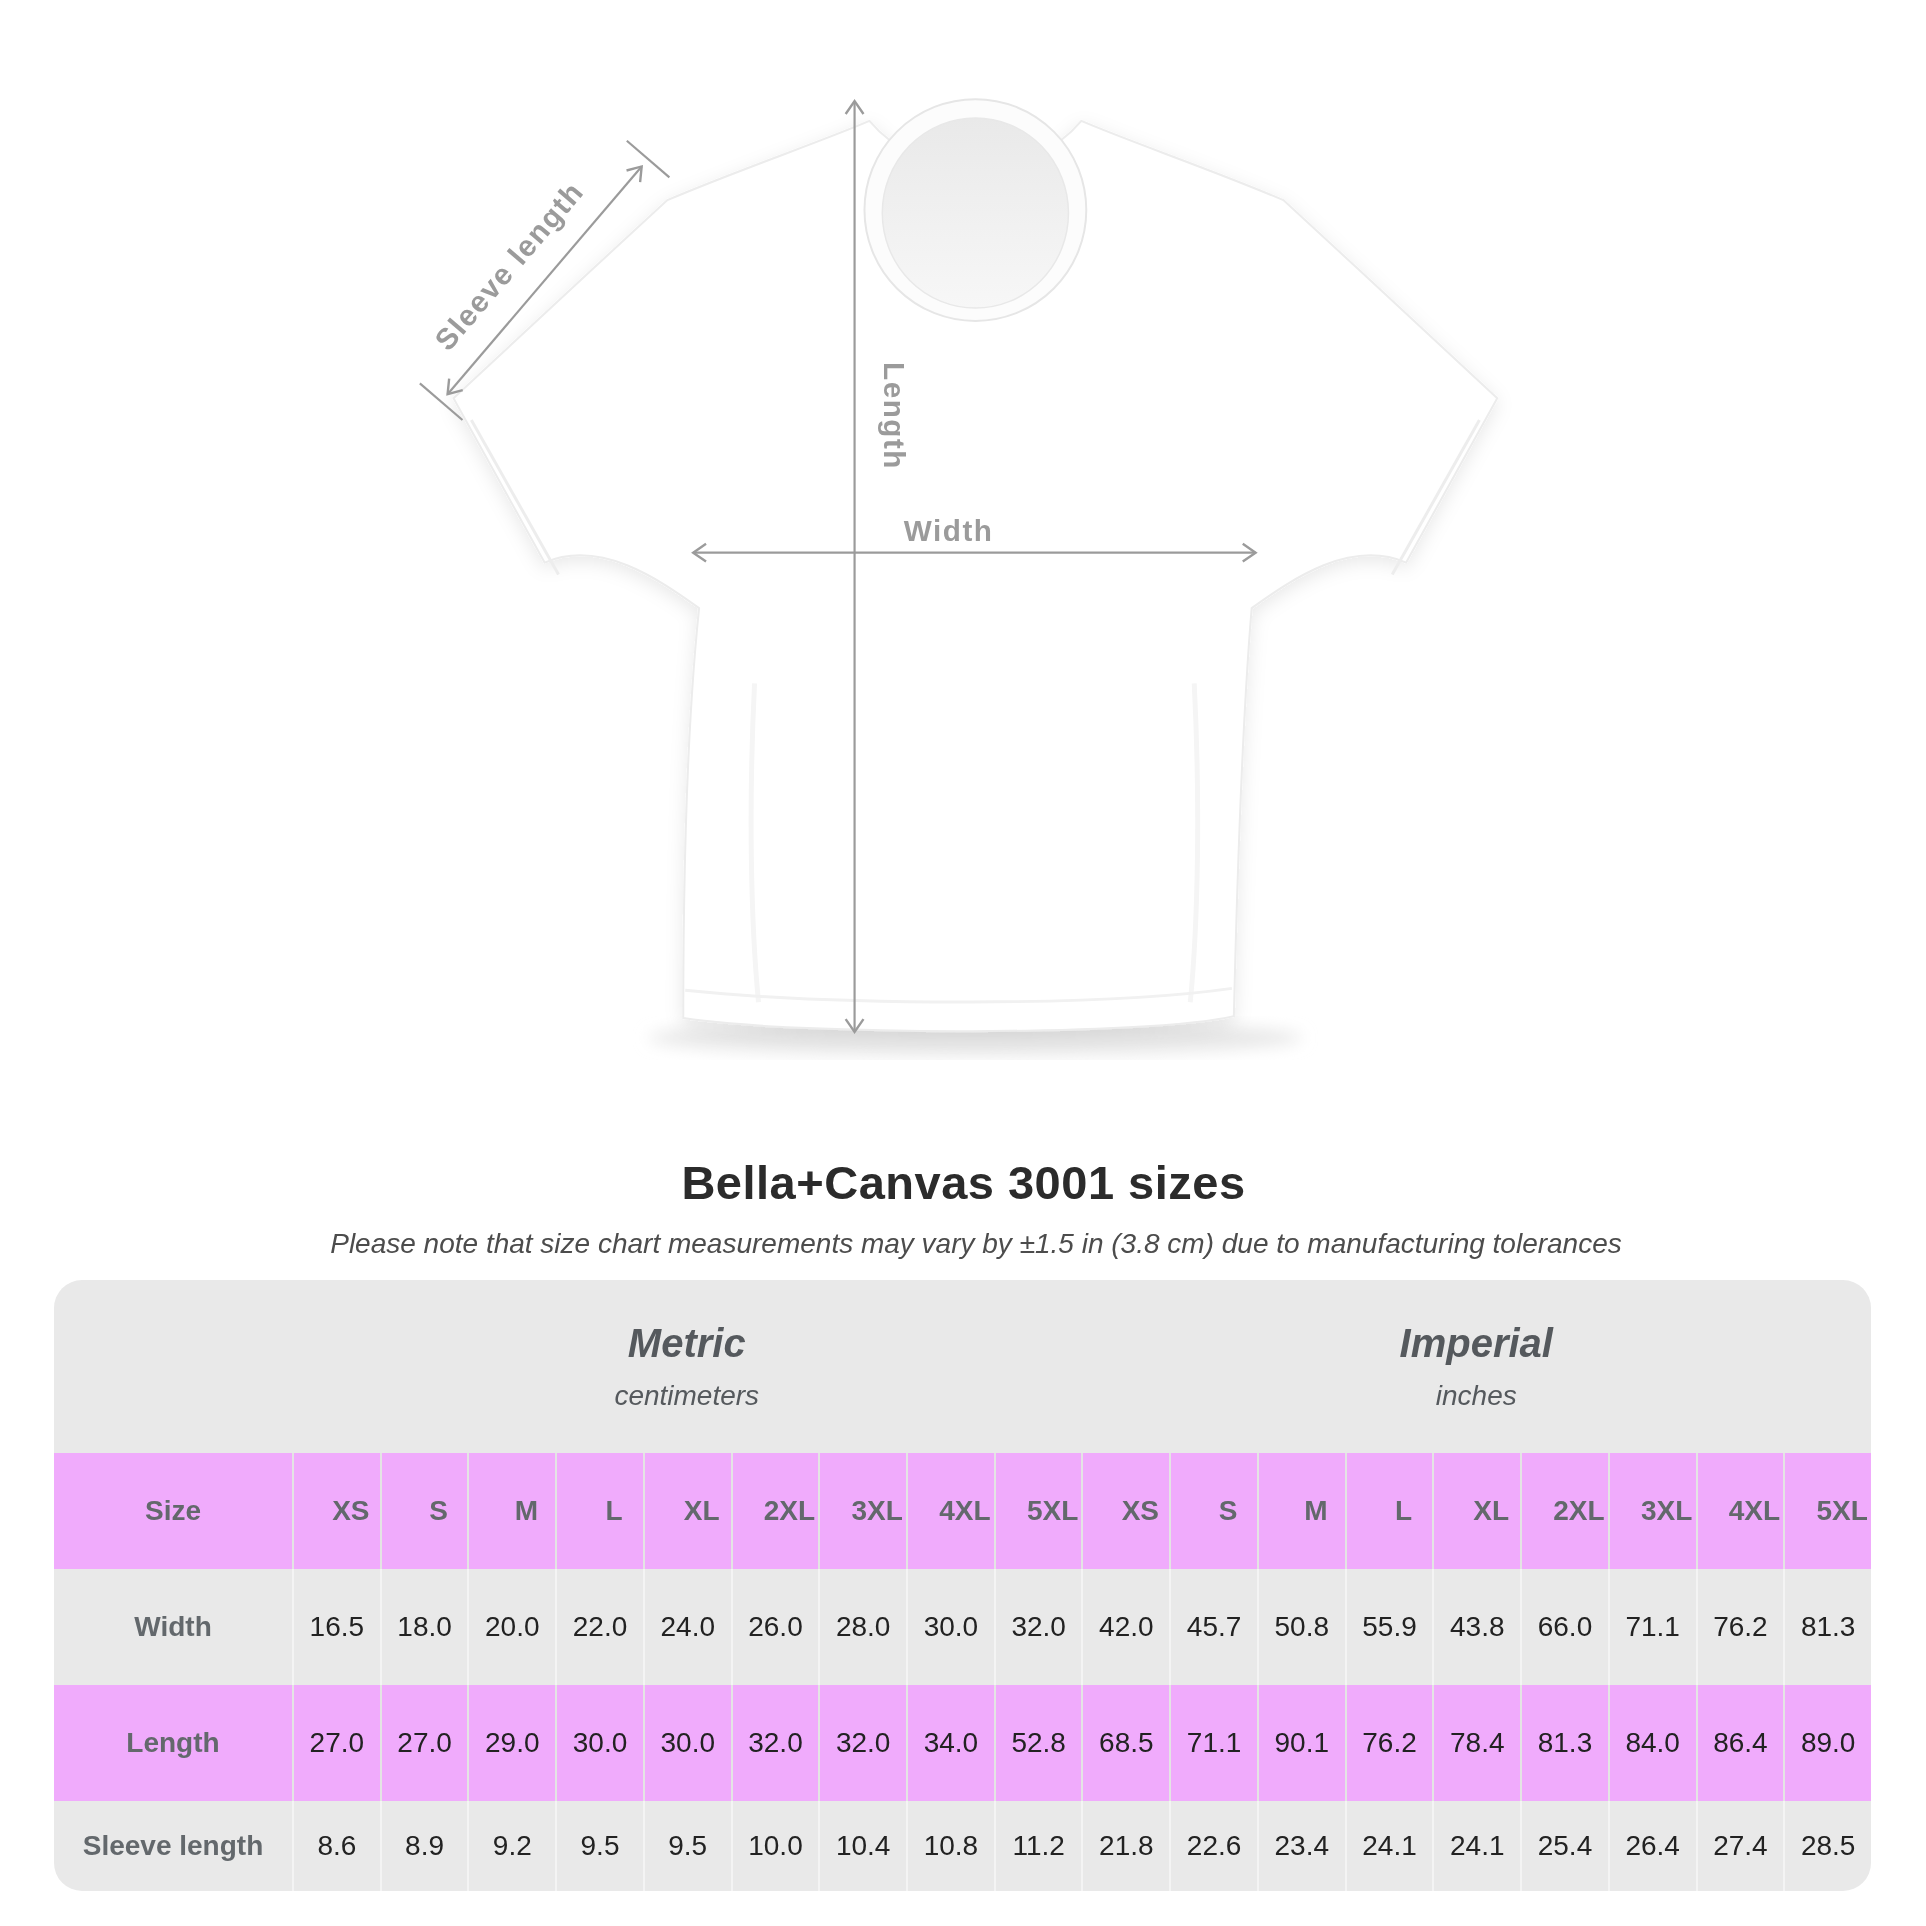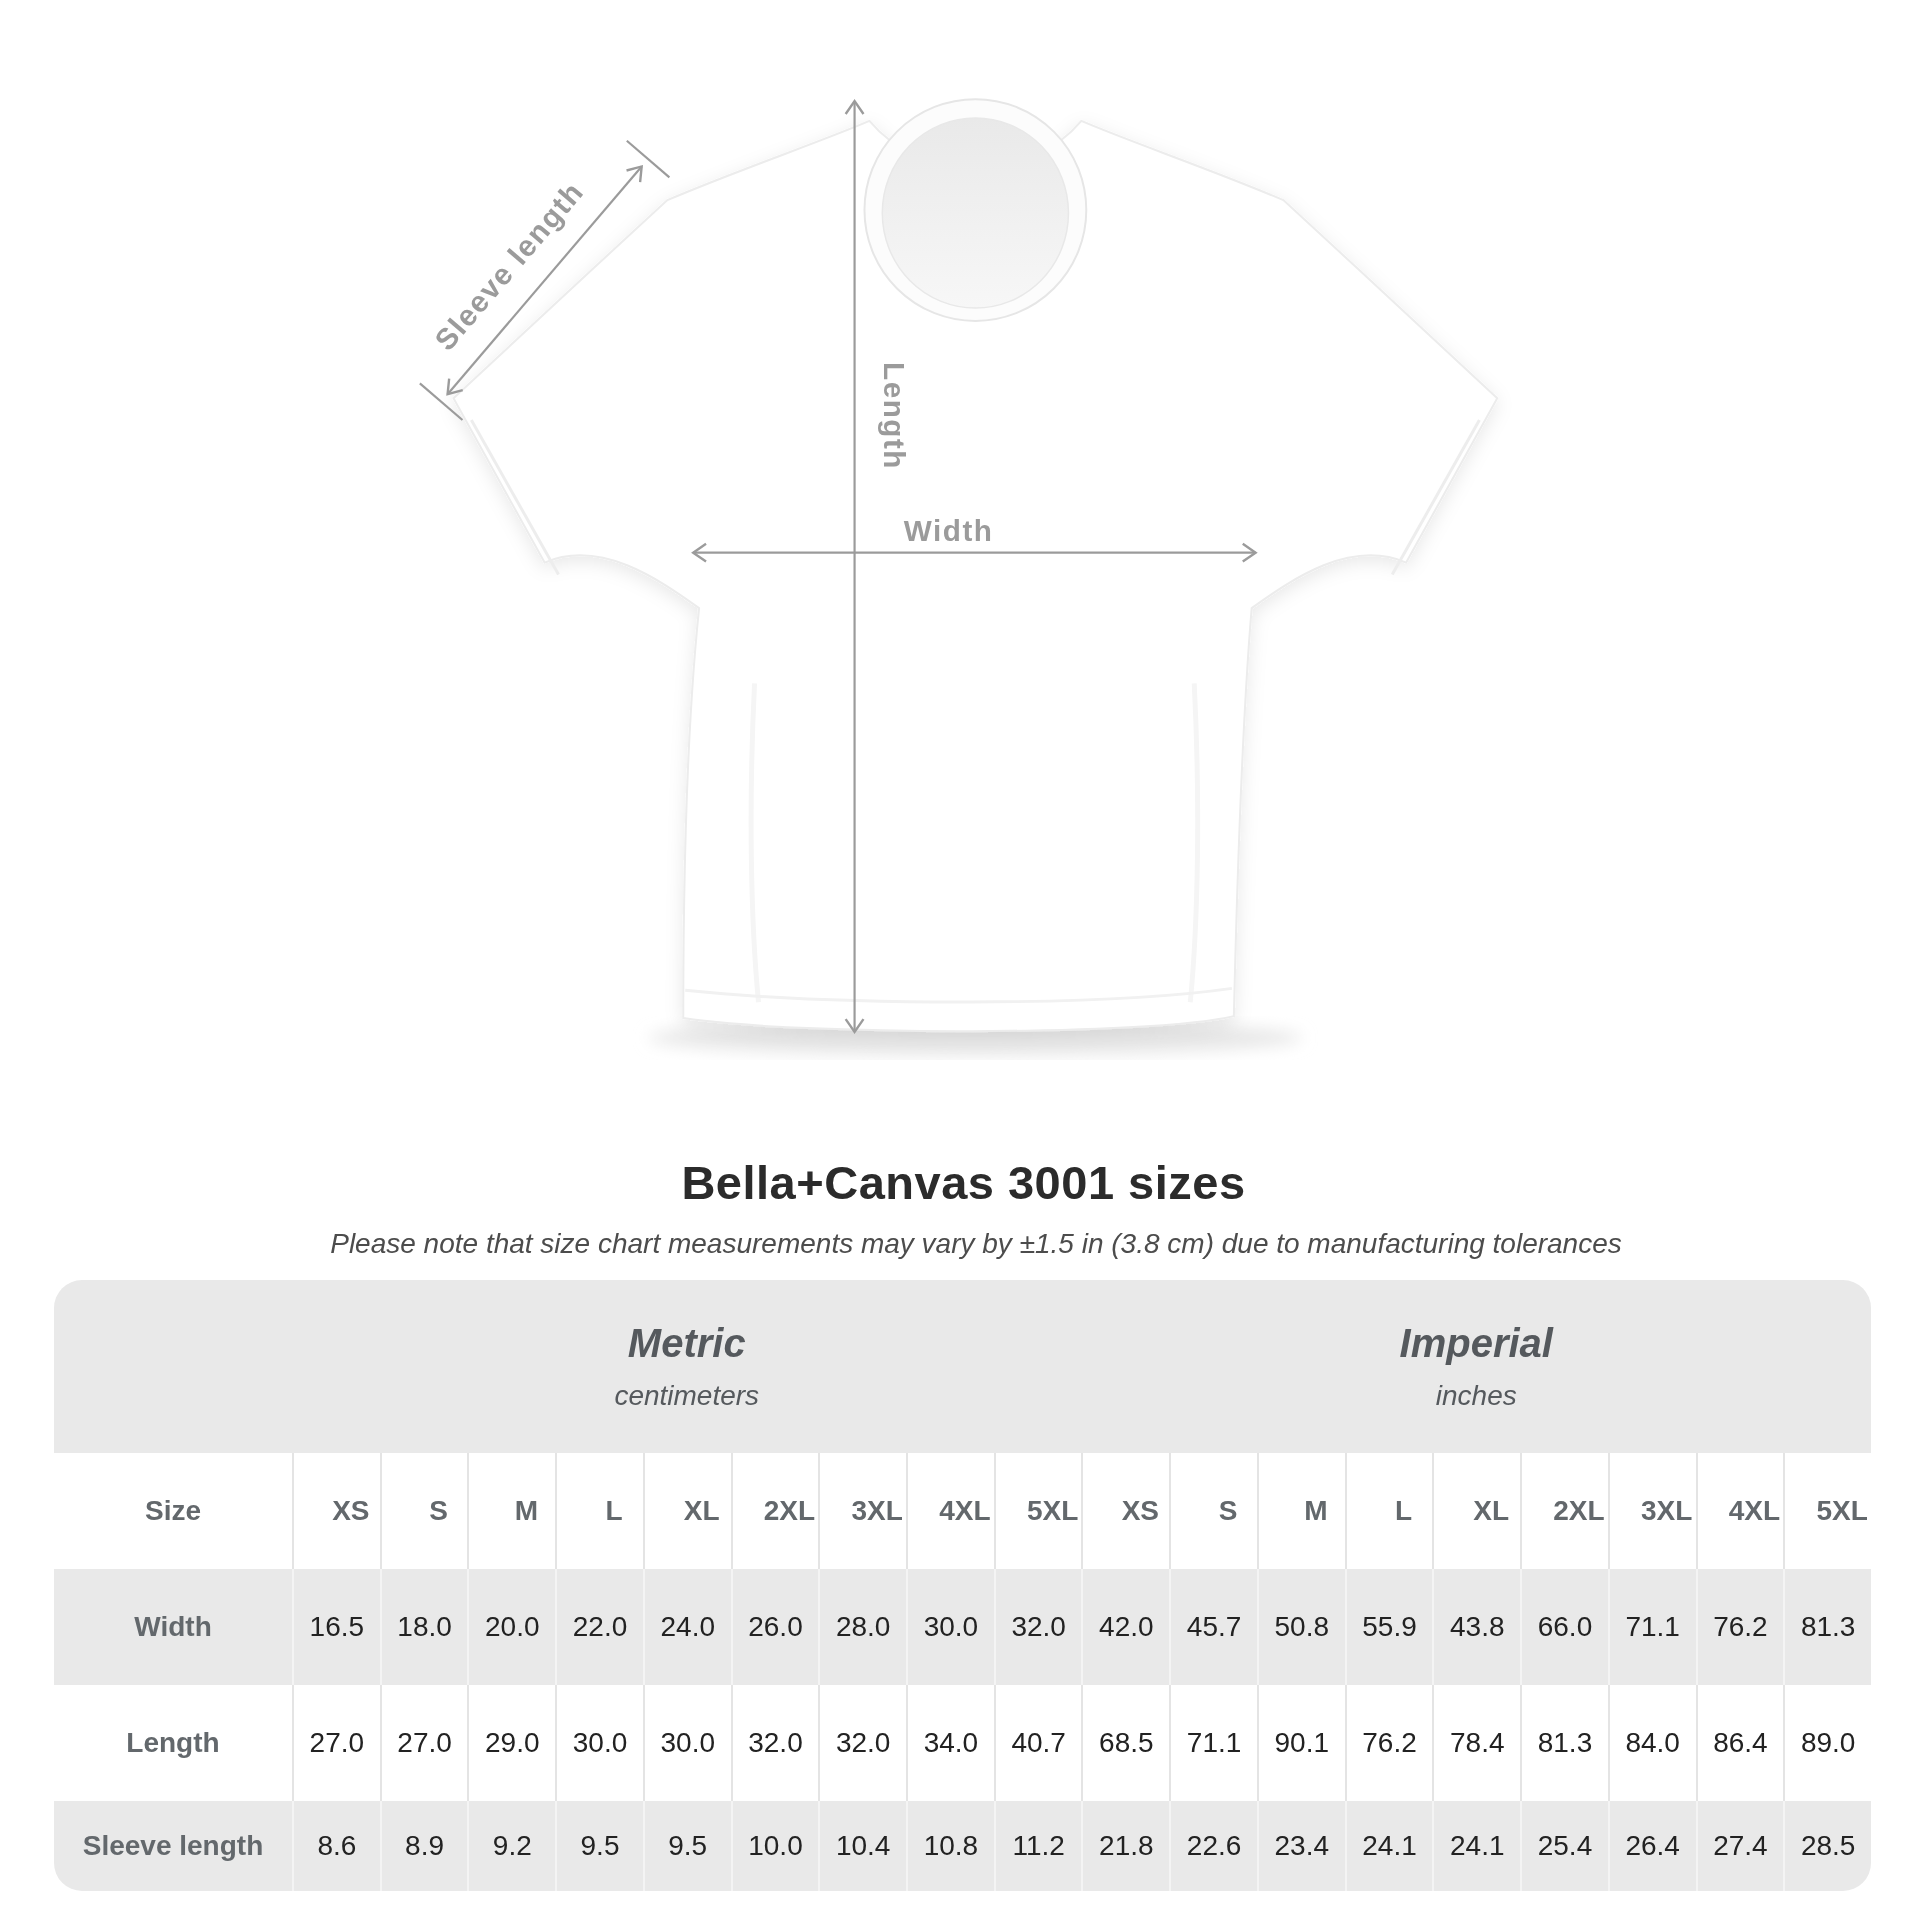--- a/index.html
+++ b/index.html
@@ -20,21 +20,21 @@
   .size-table{position:absolute;left:54px;top:1280px;width:1817px;height:611px;
               background:#e9e9e9;border-radius:28px;overflow:hidden;
               display:flex;flex-direction:column;}
   .unit-band{height:173px;display:grid;grid-template-columns:238px 1fr 1fr;}
   .unit-cell{display:flex;flex-direction:column;align-items:center;justify-content:center;gap:14px;}
   .unit-name{font-size:40px;font-weight:bold;font-style:italic;color:#55595d;}
   .unit-sub{font-size:28px;font-style:italic;color:#55595d;}
 
   .trow{display:grid;grid-template-columns:238px repeat(18,1fr);height:116px;}
   .trow.last{height:90px;}
-  .trow.light{background:#ffffff;}
+  .trow.light{background:#f0abfc;}
   .trow.shade{background:transparent;}
   .cell{display:flex;align-items:center;justify-content:center;
         font-size:28px;color:#222222;border-left:2px solid transparent;}
   .trow.light .cell{border-left-color:#e4e4e4;}
   .trow.shade .cell{border-left-color:#f4f4f4;}
   .cell.rlabel{border-left:none !important;font-weight:bold;color:#63686c;}
   .cell.head{font-weight:bold;color:#63686c;padding-left:28px;}
 </style>
 </head>
 <body>
@@ -164,21 +164,21 @@
         <div class="trow light">
           <div class="cell rlabel">Length</div>
           <div class="cell">27.0</div>
           <div class="cell">27.0</div>
           <div class="cell">29.0</div>
           <div class="cell">30.0</div>
           <div class="cell">30.0</div>
           <div class="cell">32.0</div>
           <div class="cell">32.0</div>
           <div class="cell">34.0</div>
-          <div class="cell">40.7</div>
+          <div class="cell">52.8</div>
           <div class="cell">68.5</div>
           <div class="cell">71.1</div>
           <div class="cell">90.1</div>
           <div class="cell">76.2</div>
           <div class="cell">78.4</div>
           <div class="cell">81.3</div>
           <div class="cell">84.0</div>
           <div class="cell">86.4</div>
           <div class="cell">89.0</div>
         </div>

